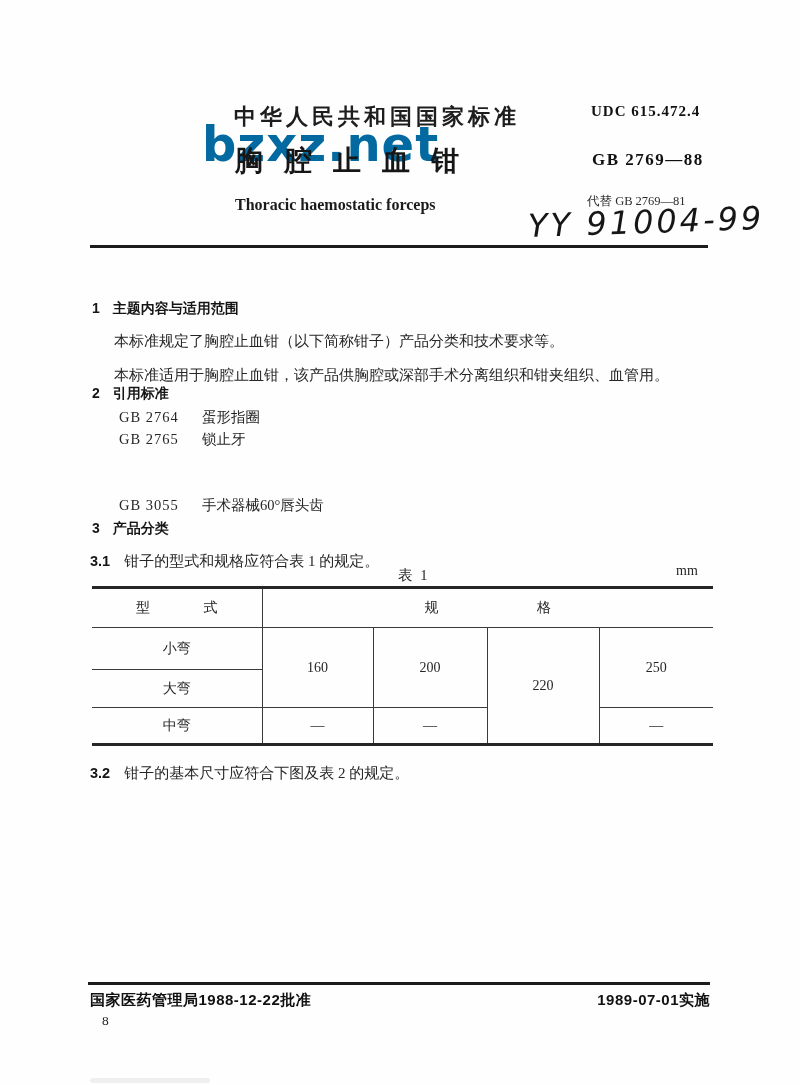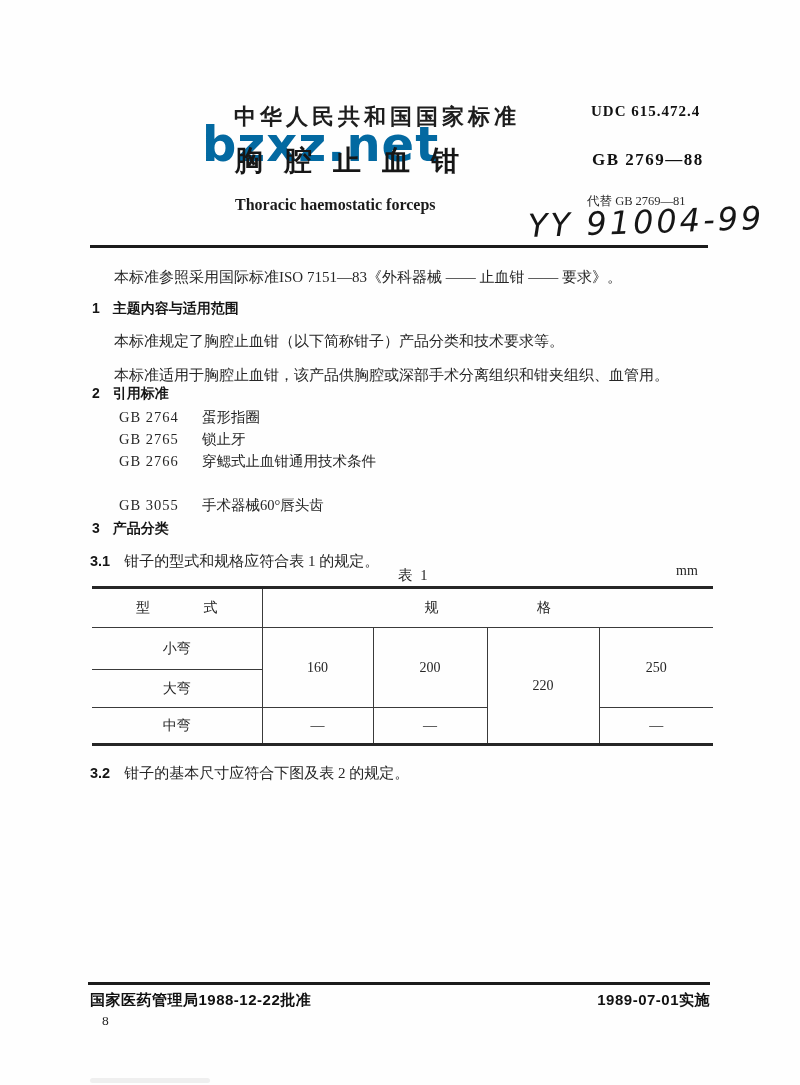--- a/index.html
+++ b/index.html
@@ -94,39 +94,35 @@
 
   <div class="abs z std-type b">中华人民共和国国家标准</div>
   <div class="abs z udc b">UDC 615.472.4</div>
   <div class="abs z title-cn b sans">胸腔止血钳</div>
   <div class="abs z gb-no b">GB 2769—88</div>
   <div class="abs z title-en b">Thoracic haemostatic forceps</div>
   <div class="abs z replaces">代替 GB 2769—81</div>
   <div class="abs z handwritten">YY 91004-99</div>
   <div class="abs z header-rule"></div>
 
-  <div class="abs z intro">本标准参照采用国际标准ISO 7151—83《外科器械 —— 止血钳 —— 要求》。</div>
 
   <div class="abs z heading h1 b sans">
     <span class="num">1</span><span>主题内容与适用范围</span>
   </div>
   <div class="abs z para p1">本标准规定了胸腔止血钳（以下简称钳子）产品分类和技术要求等。</div>
   <div class="abs z para p2">本标准适用于胸腔止血钳，该产品供胸腔或深部手术分离组织和钳夹组织、血管用。</div>
 
   <div class="abs z heading h2 b sans">
     <span class="num">2</span><span>引用标准</span>
   </div>
   <div class="abs z ref r0">
     <span class="code">GB 2764</span><span>蛋形指圈</span>
   </div>
   <div class="abs z ref r1">
     <span class="code">GB 2765</span><span>锁止牙</span>
-  </div>
-  <div class="abs z ref r2">
-    <span class="code">GB 2766</span><span>穿鳃式止血钳通用技术条件</span>
   </div>
   <div class="abs z ref r4">
     <span class="code">GB 3055</span><span>手术器械60°唇头齿</span>
   </div>
 
   <div class="abs z heading h3 b sans">
     <span class="num">3</span><span>产品分类</span>
   </div>
 
   <div class="abs z clause c31">

